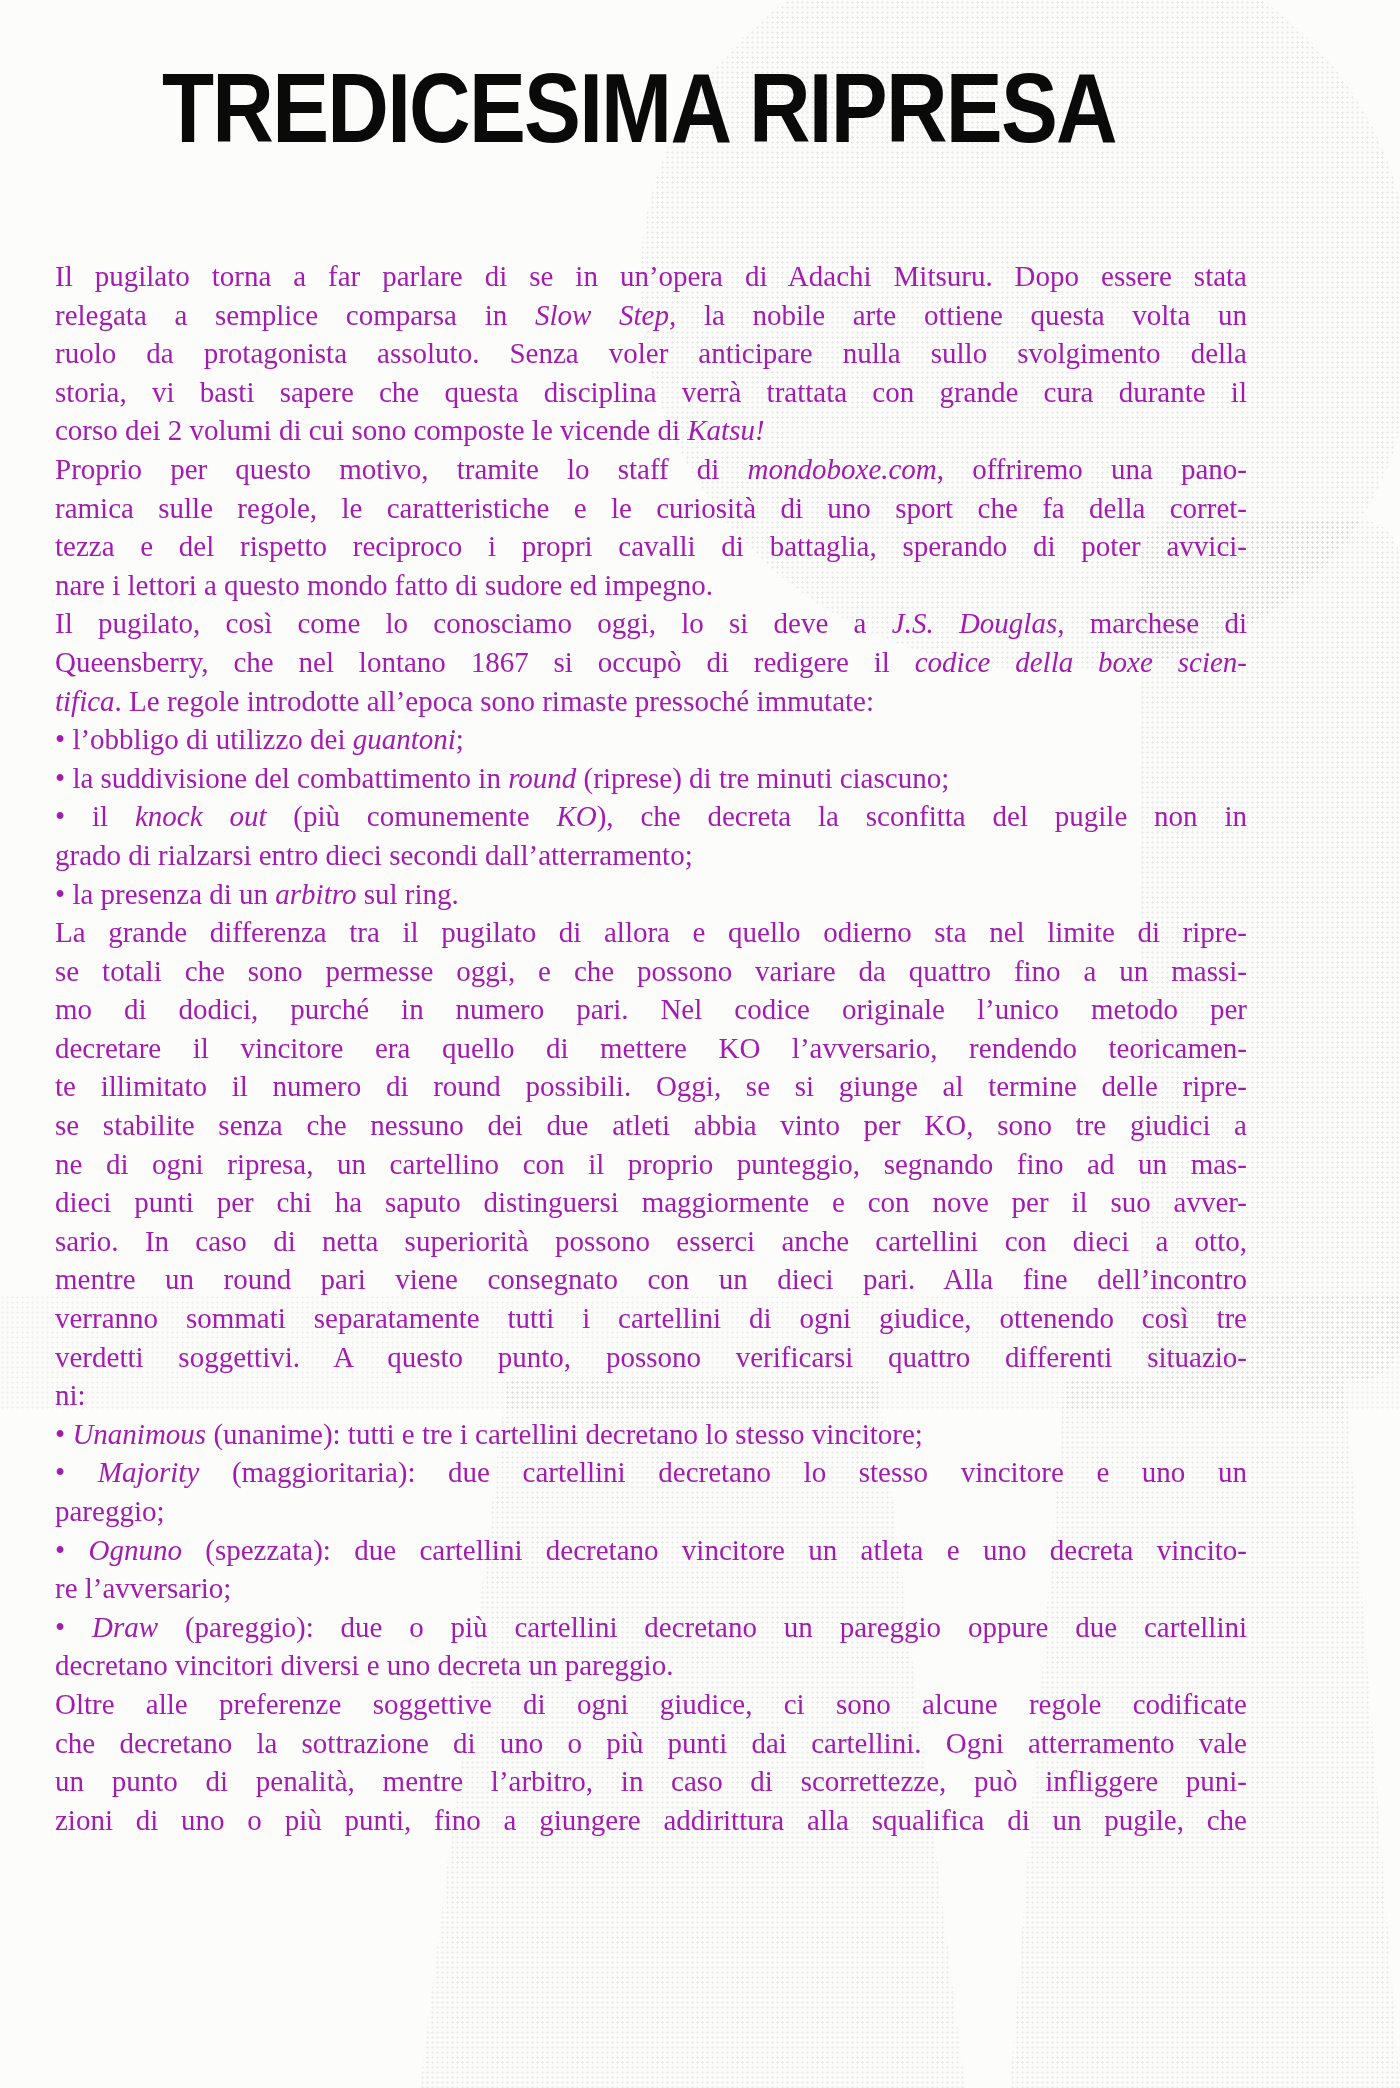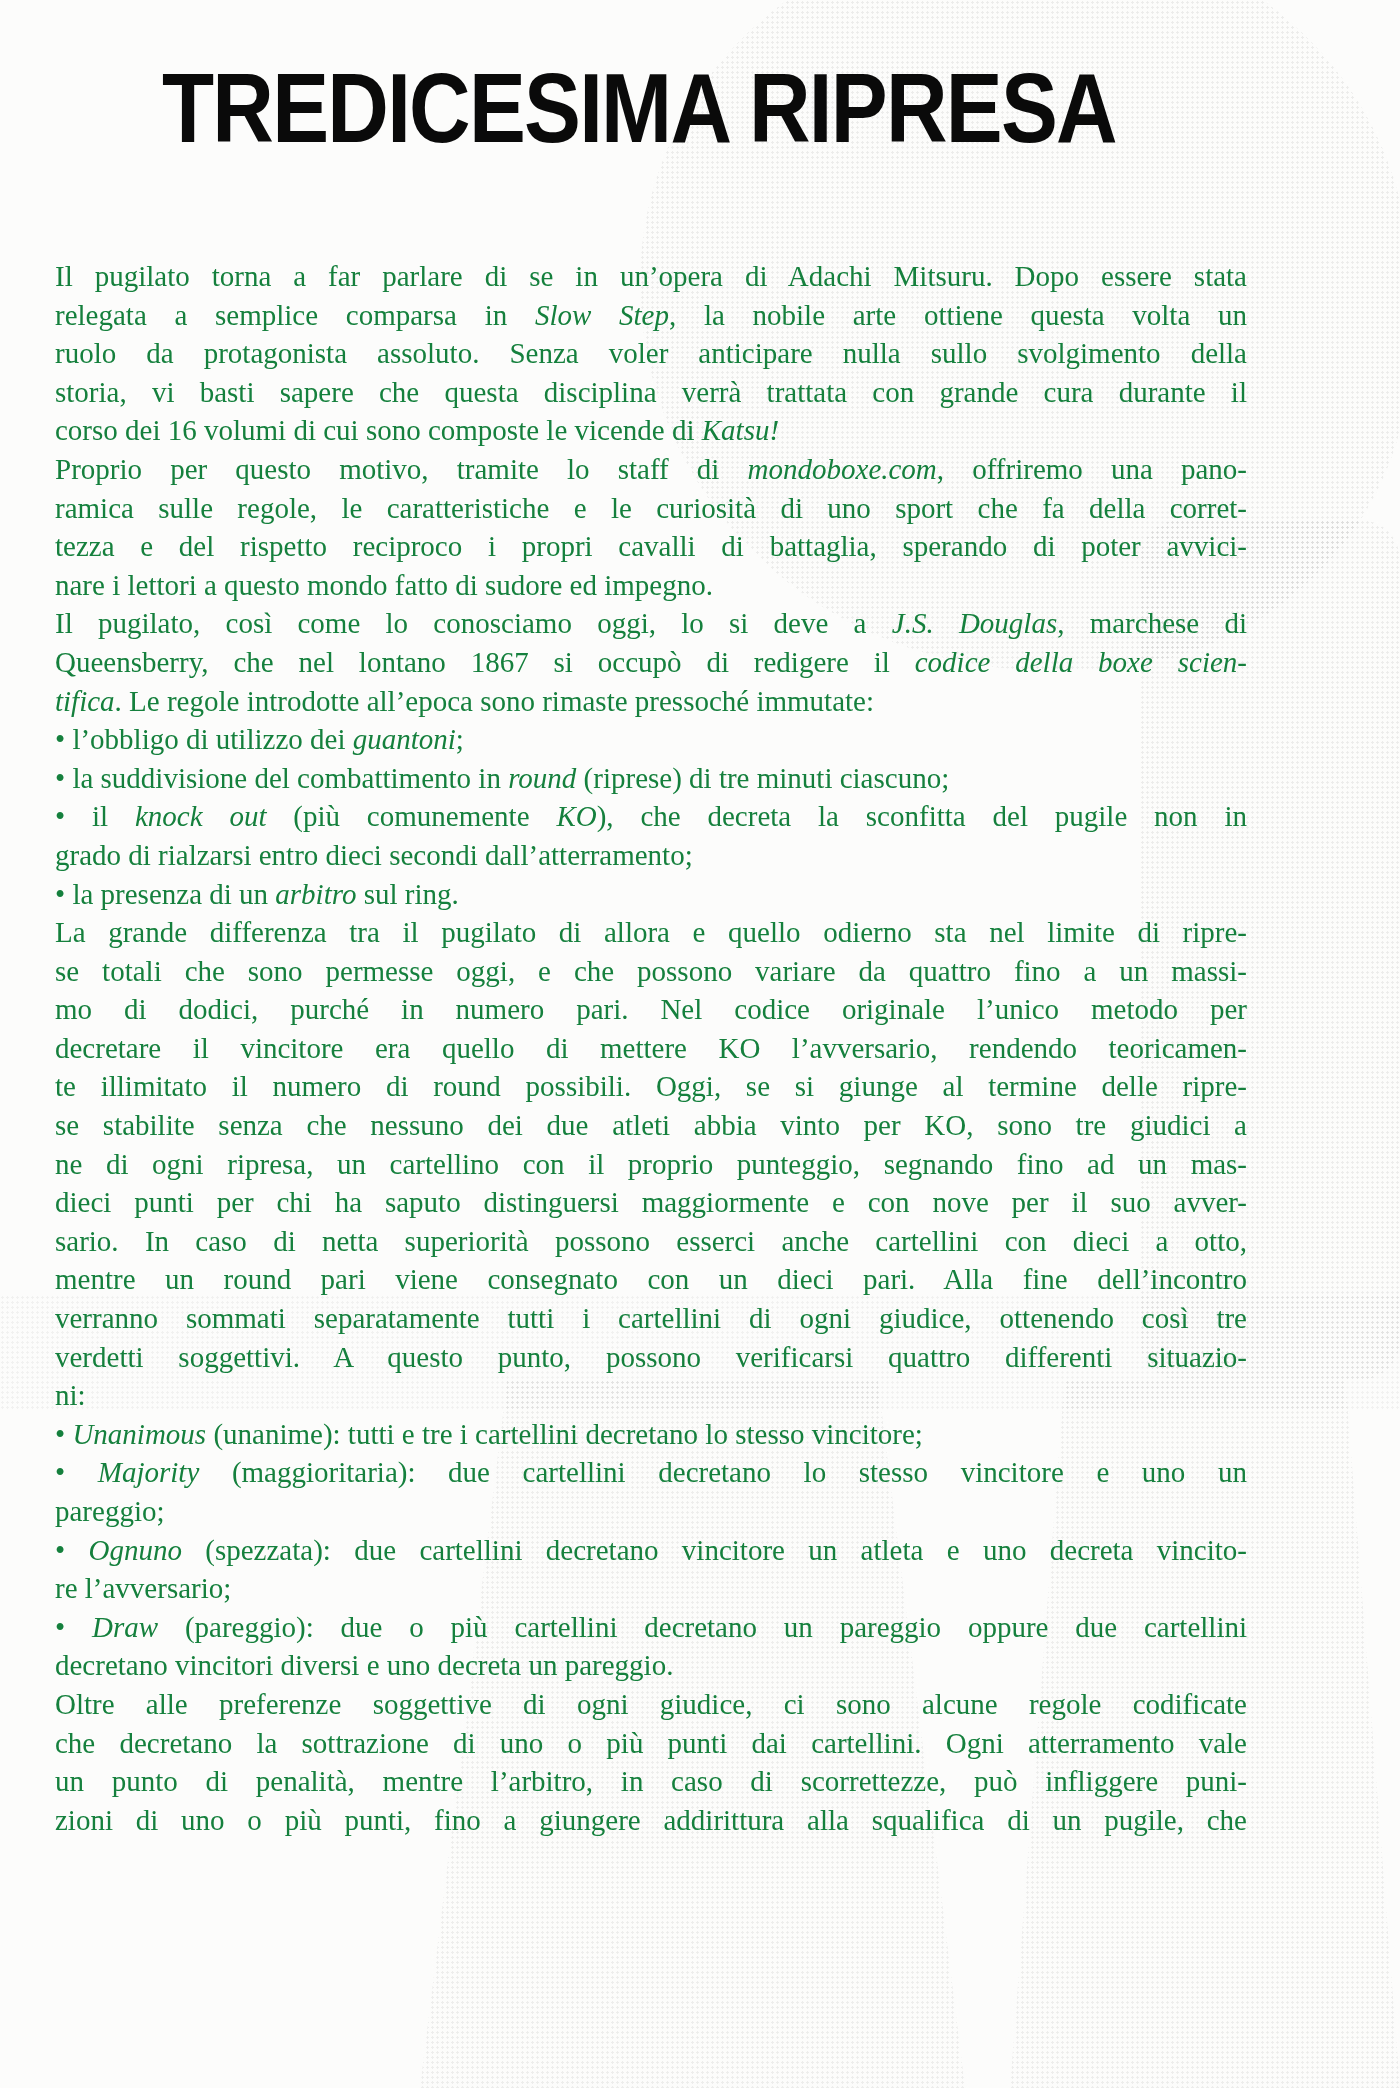--- a/index.html
+++ b/index.html
@@ -45,21 +45,21 @@
     left:55px;top:257px;width:1192px;
     z-index:2;
   }
   .line{
     font-size:29px;
     line-height:38.6px;
     height:38.6px;
     overflow:hidden;
     text-align:justify;
     text-align-last:justify;
-    color:#15803d;
+    color:#a21caf;
   }
   .line.last{
     text-align:left;
     text-align-last:left;
   }
   .it{font-style:italic;}
 </style>
 </head>
 <body>
 
@@ -69,21 +69,21 @@
 <div class="halftone ht-leg-a"></div>
 <div class="halftone ht-leg-b"></div>
 
 <h1 id="page-title">TREDICESIMA RIPRESA</h1>
 
 <div id="body-text">
     <div class="line"><span>Il pugilato torna a far parlare di se in un’opera di Adachi Mitsuru. Dopo essere stata</span></div>
     <div class="line"><span>relegata a semplice comparsa in </span><span class="it">Slow Step</span><span>, la nobile arte ottiene questa volta un</span></div>
     <div class="line"><span>ruolo da protagonista assoluto. Senza voler anticipare nulla sullo svolgimento della</span></div>
     <div class="line"><span>storia, vi basti sapere che questa disciplina verrà trattata con grande cura durante il</span></div>
-    <div class="line last"><span>corso dei 16 volumi di cui sono composte le vicende di </span><span class="it">Katsu!</span></div>
+    <div class="line last"><span>corso dei 2 volumi di cui sono composte le vicende di </span><span class="it">Katsu!</span></div>
     <div class="line"><span>Proprio per questo motivo, tramite lo staff di </span><span class="it">mondoboxe.com</span><span>, offriremo una pano-</span></div>
     <div class="line"><span>ramica sulle regole, le caratteristiche e le curiosità di uno sport che fa della corret-</span></div>
     <div class="line"><span>tezza e del rispetto reciproco i propri cavalli di battaglia, sperando di poter avvici-</span></div>
     <div class="line last"><span>nare i lettori a questo mondo fatto di sudore ed impegno.</span></div>
     <div class="line"><span>Il pugilato, così come lo conosciamo oggi, lo si deve a </span><span class="it">J.S. Douglas</span><span>, marchese di</span></div>
     <div class="line"><span>Queensberry, che nel lontano 1867 si occupò di redigere il </span><span class="it">codice della boxe scien-</span></div>
     <div class="line last"><span class="it">tifica</span><span>. Le regole introdotte all’epoca sono rimaste pressoché immutate:</span></div>
     <div class="line last"><span>• l’obbligo di utilizzo dei </span><span class="it">guantoni</span><span>;</span></div>
     <div class="line last"><span>• la suddivisione del combattimento in </span><span class="it">round</span><span> (riprese) di tre minuti ciascuno;</span></div>
     <div class="line"><span>• il </span><span class="it">knock out</span><span> (più comunemente </span><span class="it">KO</span><span>), che decreta la sconfitta del pugile non in</span></div>

